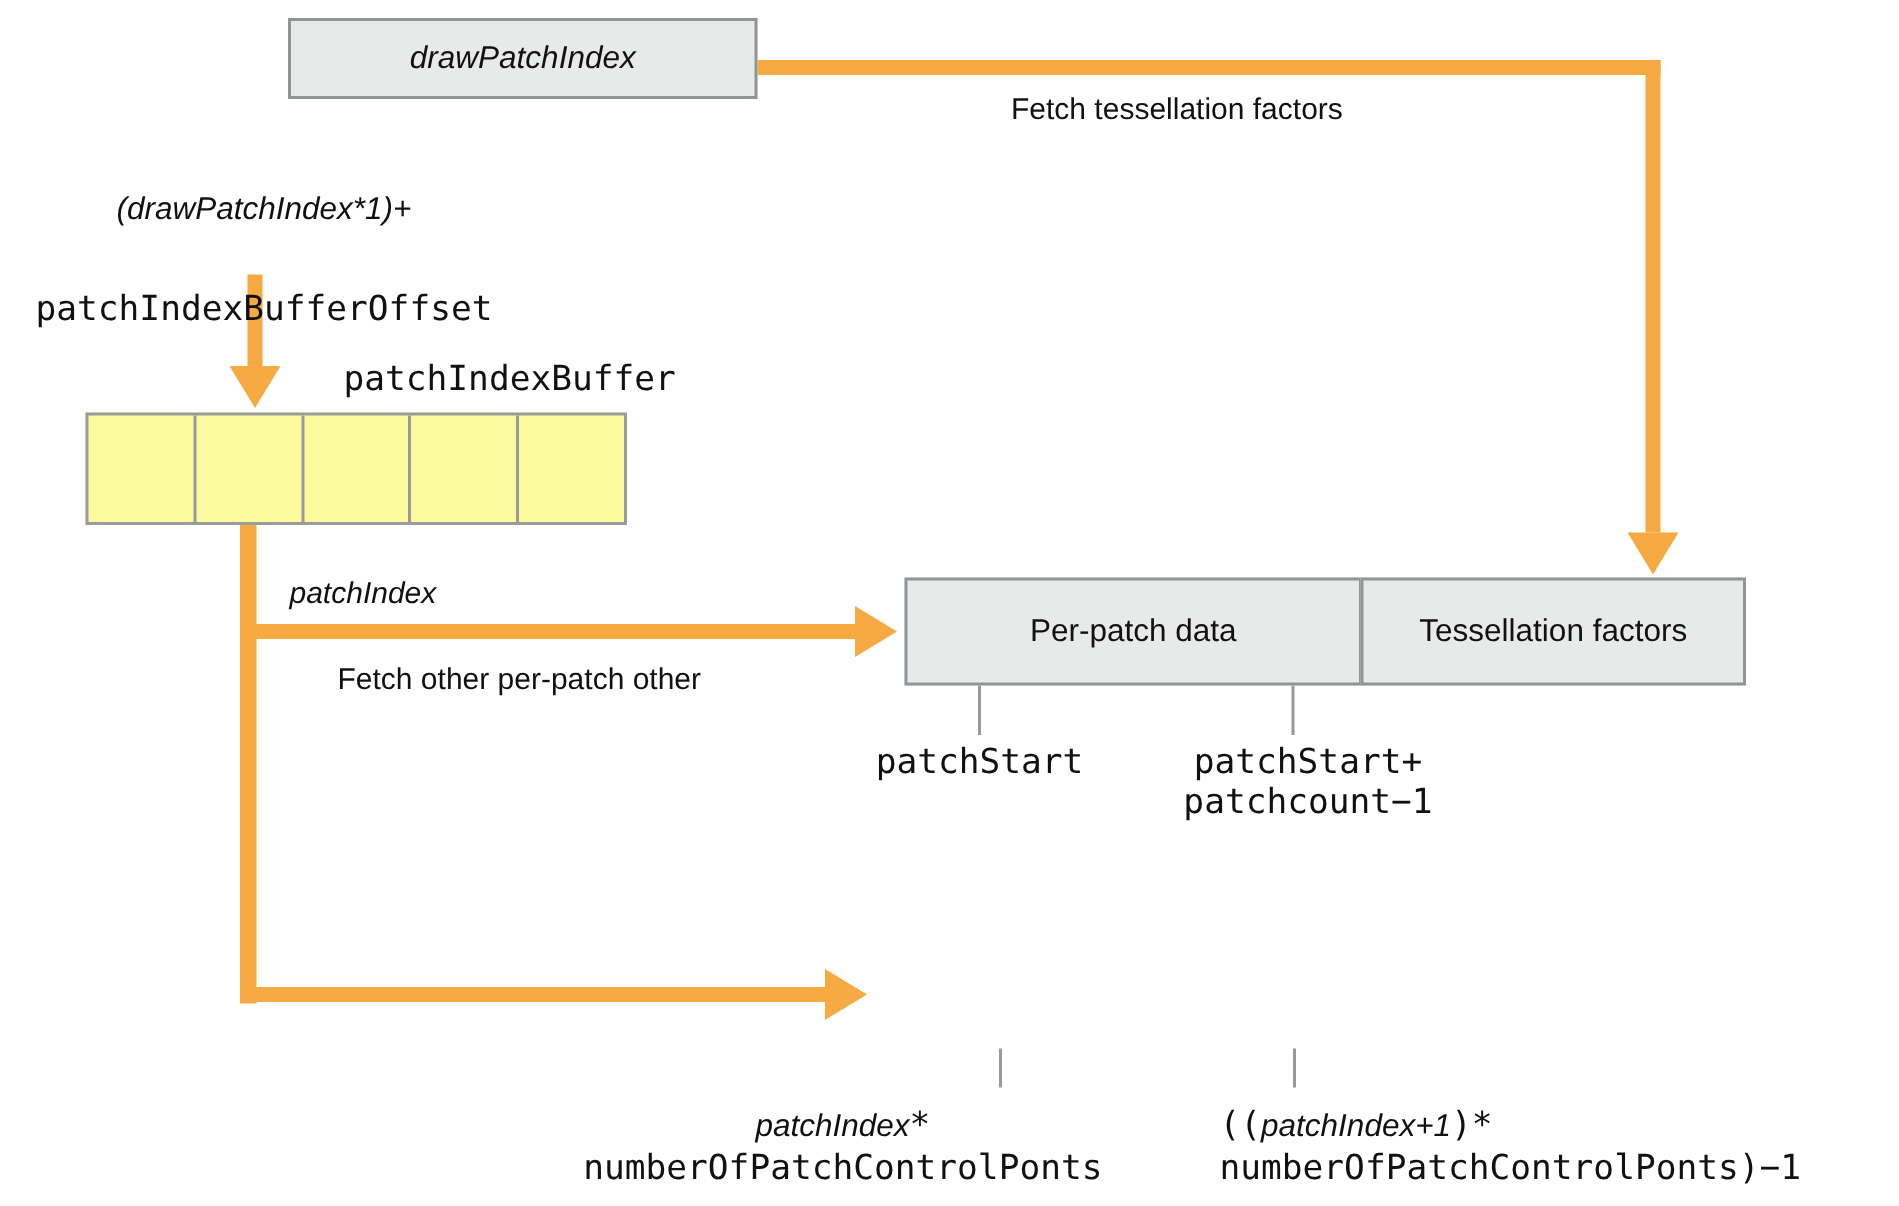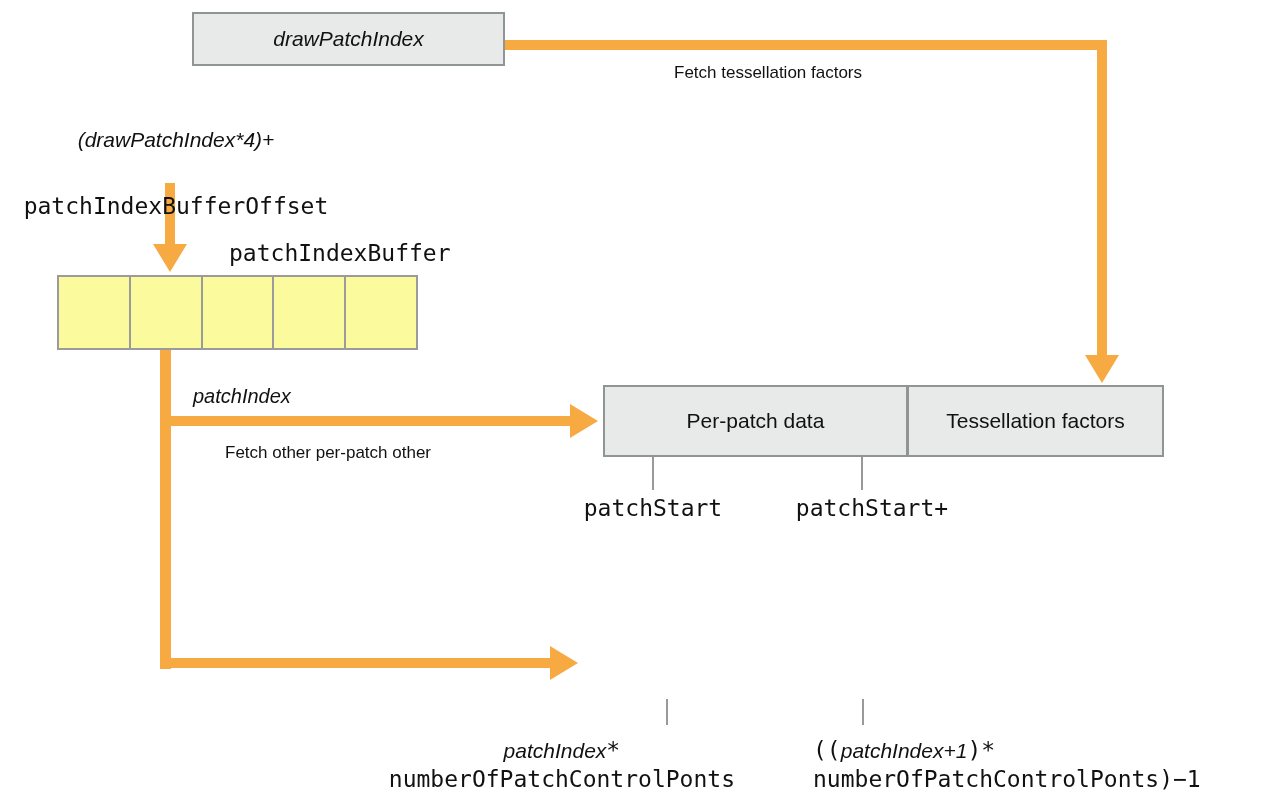--- a/index.html
+++ b/index.html
@@ -42,21 +42,21 @@
     border-left:28px solid var(--arrow);
   }
 
   
   .tick{position:absolute;width:2px;background:var(--tick);}
 
   
   .cp-divider{position:absolute;top:0;bottom:0;width:0;border-left:2px dashed #A9A9A9;z-index:1;}
 
   
-  .lbl{position:absolute;white-space:nowrap;font-size:17px;line-height:24px;}
+  .lbl{position:absolute;white-space:nowrap;font-size:20px;line-height:24px;}
   .lbl.it{font-style:italic;}
   .mono{font-family:"DejaVu Sans Mono",monospace;font-size:23px;}
   .block{position:absolute;white-space:nowrap;line-height:27px;}
   .block.center{text-align:center;}
   .block.right{text-align:right;}
   .block .sans-it{font-family:"Liberation Sans",sans-serif;font-style:italic;font-size:21px;}
   .block .mono{font-family:"DejaVu Sans Mono",monospace;font-style:normal;font-size:23px;}
 </style>
 </head>
 <body>
@@ -98,34 +98,35 @@
   </div>
 
   <div class="tick" style="left:652px;top:457px;height:33px;"></div>
   <div class="tick" style="left:861px;top:457px;height:33px;"></div>
   <div class="tick" style="left:666px;top:699px;height:26px;"></div>
   <div class="tick" style="left:862px;top:699px;height:26px;"></div>
 
   <div class="lbl" style="left:674px;top:61px;">Fetch tessellation factors</div>
 
   <div class="block center" style="left:15px;top:128px;width:322px;line-height:23px;">
-    <div class="sans-it">(drawPatchIndex*4)+</div>
+    <div class="sans-it">(drawPatchIndex*1)+</div>
     <div class="mono" style="line-height:25px;margin-top:43px;">patchIndexBufferOffset</div>
   </div>
 
   <div class="lbl mono" style="left:229px;top:241px;">patchIndexBuffer</div>
 
   <div class="lbl it" style="left:193px;top:384px;font-size:20px;">patchIndex</div>
 
   <div class="lbl" style="left:225px;top:441px;">Fetch other per-patch other</div>
 
   <div class="block center mono" style="left:553px;top:495px;width:200px;">patchStart</div>
 
   <div class="block center mono" style="left:752px;top:495px;width:240px;">
     <div>patchStart+</div>
+    <div>patchcount−1</div>
   </div>
 
   <div class="block right" style="right:531px;top:737px;text-align:center;">
     <div><span class="sans-it">patchIndex</span><span class="mono">*</span></div>
     <div class="mono">numberOfPatchControlPonts</div>
   </div>
 
   <div class="block" style="left:813px;top:737px;">
     <div><span class="mono">((</span><span class="sans-it">patchIndex+1</span><span class="mono">)*</span></div>
     <div class="mono">numberOfPatchControlPonts)−1</div>

